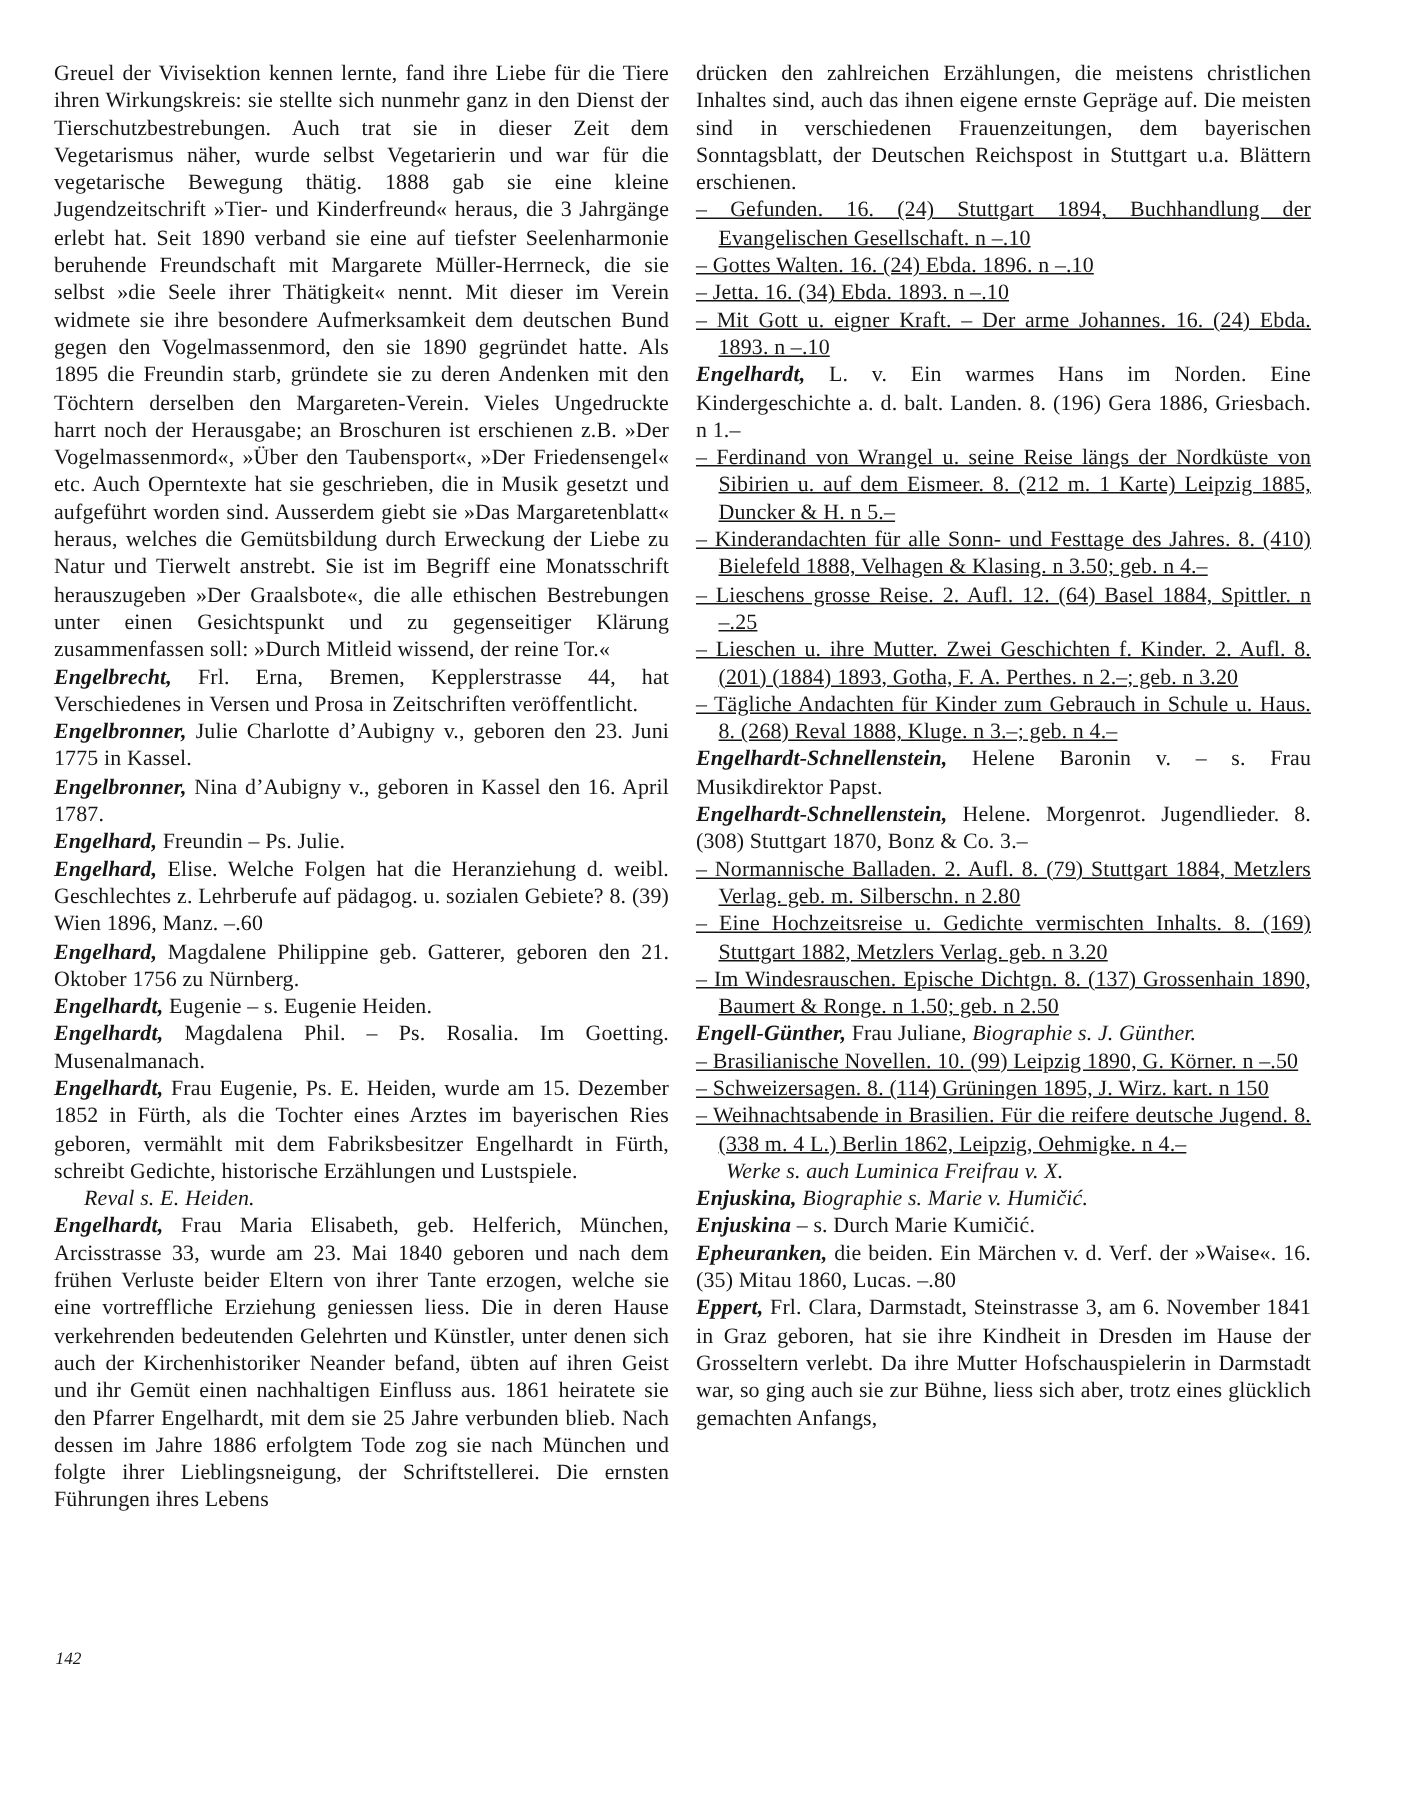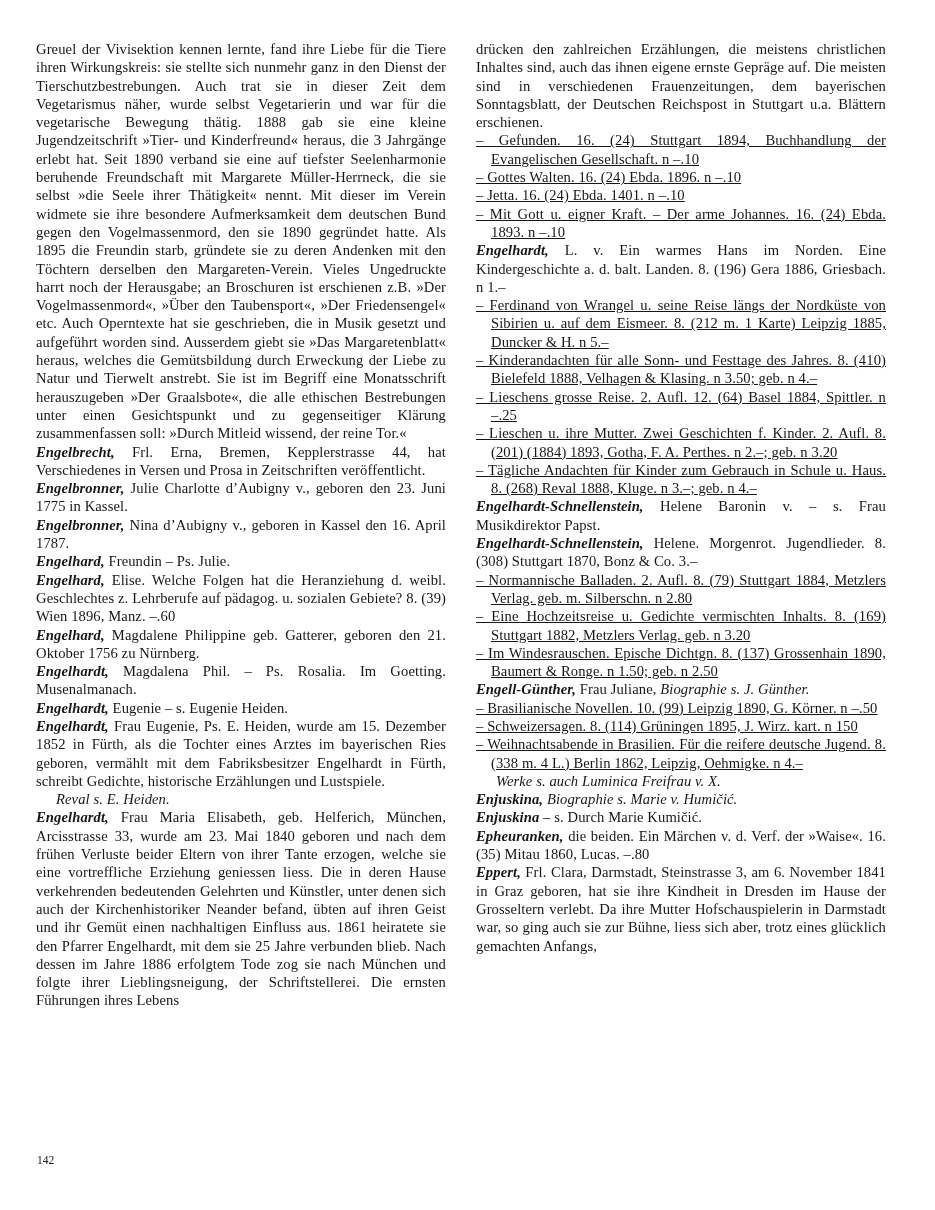--- a/index.html
+++ b/index.html
@@ -12,64 +12,65 @@
     position: relative;
     width: 935px; height: 1210px;
     background: #ffffff;
     color: #161616;
     overflow: hidden;
   }
   .content {
     position: absolute;
     left: 36px; top: 40px;
     display: flex;
-    gap: 30px;
+    gap: 18px;
   }
   .column {
     width: 410px;
     font-size: 14.6px;
     line-height: 18.3px;
     letter-spacing: 0.1px;
   }
   .para { margin: 0; text-align: justify; }
   .para.item { padding-left: 15px; text-indent: -15px; text-decoration: underline; }
   .para.werke { font-style: italic; text-indent: 20px; text-align: left; }
   .bold { font-weight: bold; font-style: italic; }
   .italic { font-style: italic; }
   .page-number {
     position: absolute;
-    left: 37px; top: 1154px;
+    left: 37px; top: 1100px;
     font-size: 11.5px;
     color: #161616;
+    font-style: italic;
   }
 </style>
 </head>
 <body>
 
 <div class="page">
   <div class="content">
     <div class="column">
         <p class="para body"><span>Greuel der Vivisektion kennen lernte, fand ihre Liebe für die Tiere ihren Wirkungskreis: sie stellte sich nunmehr ganz in den Dienst der Tierschutzbestrebungen. Auch trat sie in dieser Zeit dem Vegetarismus näher, wurde selbst Vegetarierin und war für die vegetarische Bewegung thätig. 1888 gab sie eine kleine Jugendzeitschrift »Tier- und Kinderfreund« heraus, die 3 Jahrgänge erlebt hat. Seit 1890 verband sie eine auf tiefster Seelenharmonie beruhende Freundschaft mit Margarete Müller-Herrneck, die sie selbst »die Seele ihrer Thätigkeit« nennt. Mit dieser im Verein widmete sie ihre besondere Aufmerksamkeit dem deutschen Bund gegen den Vogelmassenmord, den sie 1890 gegründet hatte. Als 1895 die Freundin starb, gründete sie zu deren Andenken mit den Töchtern derselben den Margareten-Verein. Vieles Ungedruckte harrt noch der Herausgabe; an Broschuren ist erschienen z.B. »Der Vogelmassenmord«, »Über den Taubensport«, »Der Friedensengel« etc. Auch Operntexte hat sie geschrieben, die in Musik gesetzt und aufgeführt worden sind. Ausserdem giebt sie »Das Margaretenblatt« heraus, welches die Gemütsbildung durch Erweckung der Liebe zu Natur und Tierwelt anstrebt. Sie ist im Begriff eine Monatsschrift herauszugeben »Der Graalsbote«, die alle ethischen Bestrebungen unter einen Gesichtspunkt und zu gegenseitiger Klärung zusammenfassen soll: »Durch Mitleid wissend, der reine Tor.«</span></p>
         <p class="para entry"><span class="bold">Engelbrecht,</span><span> Frl. Erna, Bremen, Kepplerstrasse 44, hat Verschiedenes in Versen und Prosa in Zeitschriften veröffentlicht.</span></p>
         <p class="para entry"><span class="bold">Engelbronner,</span><span> Julie Charlotte d’Aubigny v., geboren den 23. Juni 1775 in Kassel.</span></p>
         <p class="para entry"><span class="bold">Engelbronner,</span><span> Nina d’Aubigny v., geboren in Kassel den 16. April 1787.</span></p>
         <p class="para entry"><span class="bold">Engelhard,</span><span> Freundin – Ps. Julie.</span></p>
         <p class="para entry"><span class="bold">Engelhard,</span><span> Elise. Welche Folgen hat die Heranziehung d. weibl. Geschlechtes z. Lehrberufe auf pädagog. u. sozialen Gebiete? 8. (39) Wien 1896, Manz. –.60</span></p>
         <p class="para entry"><span class="bold">Engelhard,</span><span> Magdalene Philippine geb. Gatterer, geboren den 21. Oktober 1756 zu Nürnberg.</span></p>
+        <p class="para entry"><span class="bold">Engelhardt,</span><span> Eugenie – s. Eugenie Heiden.</span></p>
         <p class="para entry"><span class="bold">Engelhardt,</span><span> Magdalena Phil. – Ps. Rosalia. Im Goetting. Musenalmanach.</span></p>
-        <p class="para entry"><span class="bold">Engelhardt,</span><span> Eugenie – s. Eugenie Heiden.</span></p>
         <p class="para entry"><span class="bold">Engelhardt,</span><span> Frau Eugenie, Ps. E. Heiden, wurde am 15. Dezember 1852 in Fürth, als die Tochter eines Arztes im bayerischen Ries geboren, vermählt mit dem Fabriksbesitzer Engelhardt in Fürth, schreibt Gedichte, historische Erzählungen und Lustspiele.</span></p>
         <p class="para werke"><span class="italic">Reval s. E. Heiden.</span></p>
         <p class="para entry"><span class="bold">Engelhardt,</span><span> Frau Maria Elisabeth, geb. Helferich, München, Arcisstrasse 33, wurde am 23. Mai 1840 geboren und nach dem frühen Verluste beider Eltern von ihrer Tante erzogen, welche sie eine vortreffliche Erziehung geniessen liess. Die in deren Hause verkehrenden bedeutenden Gelehrten und Künstler, unter denen sich auch der Kirchenhistoriker Neander befand, übten auf ihren Geist und ihr Gemüt einen nachhaltigen Einfluss aus. 1861 heiratete sie den Pfarrer Engelhardt, mit dem sie 25 Jahre verbunden blieb. Nach dessen im Jahre 1886 erfolgtem Tode zog sie nach München und folgte ihrer Lieblingsneigung, der Schriftstellerei. Die ernsten Führungen ihres Lebens</span></p>
       </div>
     <div class="column">
         <p class="para body"><span>drücken den zahlreichen Erzählungen, die meistens christlichen Inhaltes sind, auch das ihnen eigene ernste Gepräge auf. Die meisten sind in verschiedenen Frauenzeitungen, dem bayerischen Sonntagsblatt, der Deutschen Reichspost in Stuttgart u.a. Blättern erschienen.</span></p>
         <p class="para item"><span>– Gefunden. 16. (24) Stuttgart 1894, Buchhandlung der Evangelischen Gesellschaft. n –.10</span></p>
         <p class="para item"><span>– Gottes Walten. 16. (24) Ebda. 1896. n –.10</span></p>
-        <p class="para item"><span>– Jetta. 16. (24) Ebda. 1401. n –.10</span></p>
+        <p class="para item"><span>– Jetta. 16. (34) Ebda. 1893. n –.10</span></p>
         <p class="para item"><span>– Mit Gott u. eigner Kraft. – Der arme Johannes. 16. (24) Ebda. 1893. n –.10</span></p>
         <p class="para entry"><span class="bold">Engelhardt,</span><span> L. v. Ein warmes Hans im Norden. Eine Kindergeschichte a. d. balt. Landen. 8. (196) Gera 1886, Griesbach. n 1.–</span></p>
         <p class="para item"><span>– Ferdinand von Wrangel u. seine Reise längs der Nordküste von Sibirien u. auf dem Eismeer. 8. (212 m. 1 Karte) Leipzig 1885, Duncker &amp; H. n 5.–</span></p>
         <p class="para item"><span>– Kinderandachten für alle Sonn- und Festtage des Jahres. 8. (410) Bielefeld 1888, Velhagen &amp; Klasing. n 3.50; geb. n 4.–</span></p>
         <p class="para item"><span>– Lieschens grosse Reise. 2. Aufl. 12. (64) Basel 1884, Spittler. n –.25</span></p>
         <p class="para item"><span>– Lieschen u. ihre Mutter. Zwei Geschichten f. Kinder. 2. Aufl. 8. (201) (1884) 1893, Gotha, F. A. Perthes. n 2.–; geb. n 3.20</span></p>
         <p class="para item"><span>– Tägliche Andachten für Kinder zum Gebrauch in Schule u. Haus. 8. (268) Reval 1888, Kluge. n 3.–; geb. n 4.–</span></p>
         <p class="para entry"><span class="bold">Engelhardt-Schnellenstein,</span><span> Helene Baronin v. – s. Frau Musikdirektor Papst.</span></p>
         <p class="para entry"><span class="bold">Engelhardt-Schnellenstein,</span><span> Helene. Morgenrot. Jugendlieder. 8. (308) Stuttgart 1870, Bonz &amp; Co. 3.–</span></p>
         <p class="para item"><span>– Normannische Balladen. 2. Aufl. 8. (79) Stuttgart 1884, Metzlers Verlag. geb. m. Silberschn. n 2.80</span></p>

